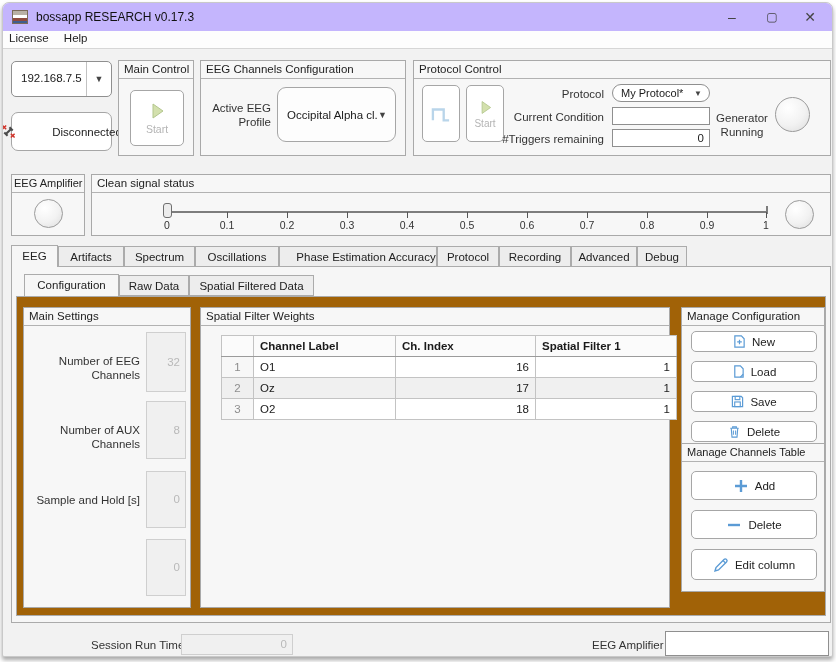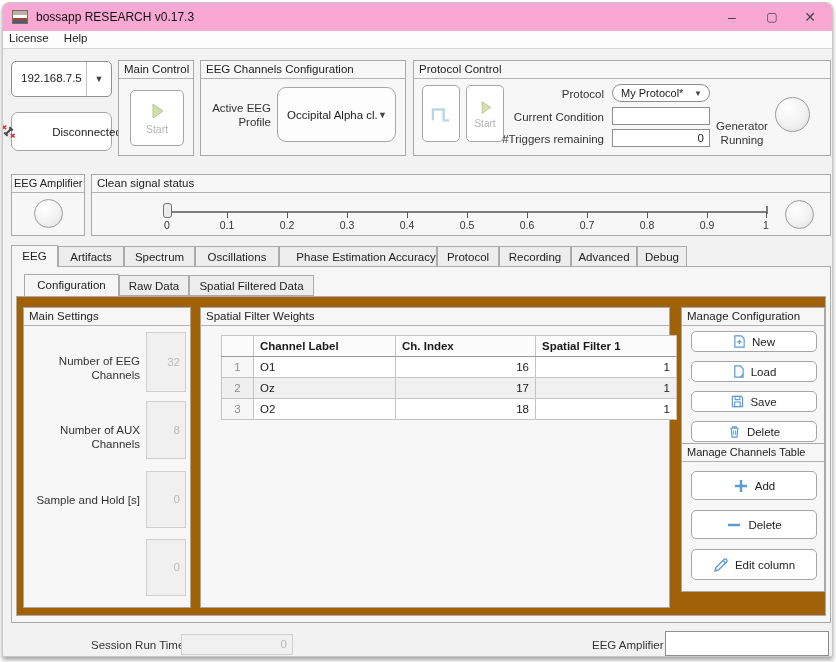--- a/index.html
+++ b/index.html
@@ -4,21 +4,21 @@
 <style>
   * { margin:0; padding:0; box-sizing:border-box; }
   html,body { width:836px; height:662px; background:#ffffff; font-family:"Liberation Sans", sans-serif; }
   .win {
     position:absolute; left:2px; top:2px; width:831px; height:655px;
     background:#f2f2f2; border:1px solid #c9c9c9; border-radius:7px 7px 2px 2px;
     box-shadow:0 3px 4px rgba(0,0,0,0.35); overflow:hidden;
     font-size:11.5px; color:#1a1a1a;
   }
   
-  .titlebar { position:absolute; left:0; top:0; right:0; height:28px; background:#f9a8d4; }
+  .titlebar { position:absolute; left:0; top:0; right:0; height:28px; background:#c4b5fd; }
   .app-icon { position:absolute; left:9px; top:7px; width:16px; height:14px; border:1px solid #7a6a5a; background:linear-gradient(#b9b0a6 0 4px, #ffffff 4px 7px, #8f4a3e 7px 10px, #3e5e8f 10px 14px); }
   .app-title { position:absolute; left:33px; top:7px; font-size:12px; color:#111; }
   .wbtn { position:absolute; top:0; width:40px; height:28px; text-align:center; line-height:28px; font-size:14px; color:#444; cursor:default; }
   .menubar { position:absolute; left:0; top:28px; right:0; height:18px; background:#fdfdfd; border-bottom:1px solid #d6d6d6; }
   .menu-item { display:inline-block; padding:1px 6px 0 6px; font-size:11.5px; color:#222; }
   
   .panel { position:absolute; background:#f7f7f7; border:1px solid #a9a9a9; }
   .ptitle { height:18px; line-height:17px; padding:0 5px; border-bottom:1px solid #b2b2b2; color:#222; white-space:nowrap; overflow:hidden; }
   
   .btn { position:absolute; background:#ffffff; border:1px solid #a6a6a6; border-radius:5px; display:flex; align-items:center; justify-content:center; gap:6px; color:#222; }
@@ -121,21 +121,21 @@
     </div>
     <div class="lbl r" style="left:60px; top:27px; width:130px;" data-name="protocol-label">Protocol</div>
     <div class="combo pill" style="left:198px; top:23px; width:98px; height:18px;" data-name="protocol-dropdown">
       <span style="position:absolute; left:8px; top:2px; font-size:11px;" data-name="protocol-value">My Protocol*</span>
       <span style="position:absolute; right:7px; top:4px; font-size:8px; color:#444;" data-name="chevron-down-icon">▼</span>
     </div>
     <div class="lbl r" style="left:60px; top:50px; width:130px;" data-name="current-condition-label">Current Condition</div>
     <input class="field" style="left: 198px; top: 46px; width: 98px; height: 18px;" data-name="current-condition-field" value="">
     <div class="lbl r" style="left:60px; top:72px; width:130px;" data-name="triggers-remaining-label">#Triggers remaining</div>
     <div class="field r" style="left:198px; top:68px; width:98px; height:18px; line-height:17px;" data-name="triggers-remaining-field">0</div>
-    <div class="lbl c" style="left:300px; top:58px; width:56px; line-height:14px;" data-name="generator-running-label">
+    <div class="lbl c" style="left:300px; top:50px; width:56px; line-height:14px;" data-name="generator-running-label">
       <span>Generator</span><br>
       <span>Running</span>
     </div>
     <div class="lamp" style="left:361px; top:36px; width:35px; height:35px;" data-name="generator-running-lamp"></div>
   </div>
 
   <div class="panel" style="left:8px; top:171px; width:74px; height:62px;" data-name="eeg-amplifier-panel">
     <div class="ptitle" style="padding:0 2px; font-size:11px;" data-name="eeg-amplifier-title">EEG Amplifier</div>
     <div class="lamp" style="left:22px; top:24px; width:29px; height:29px;" data-name="eeg-amplifier-lamp"></div>
   </div>

